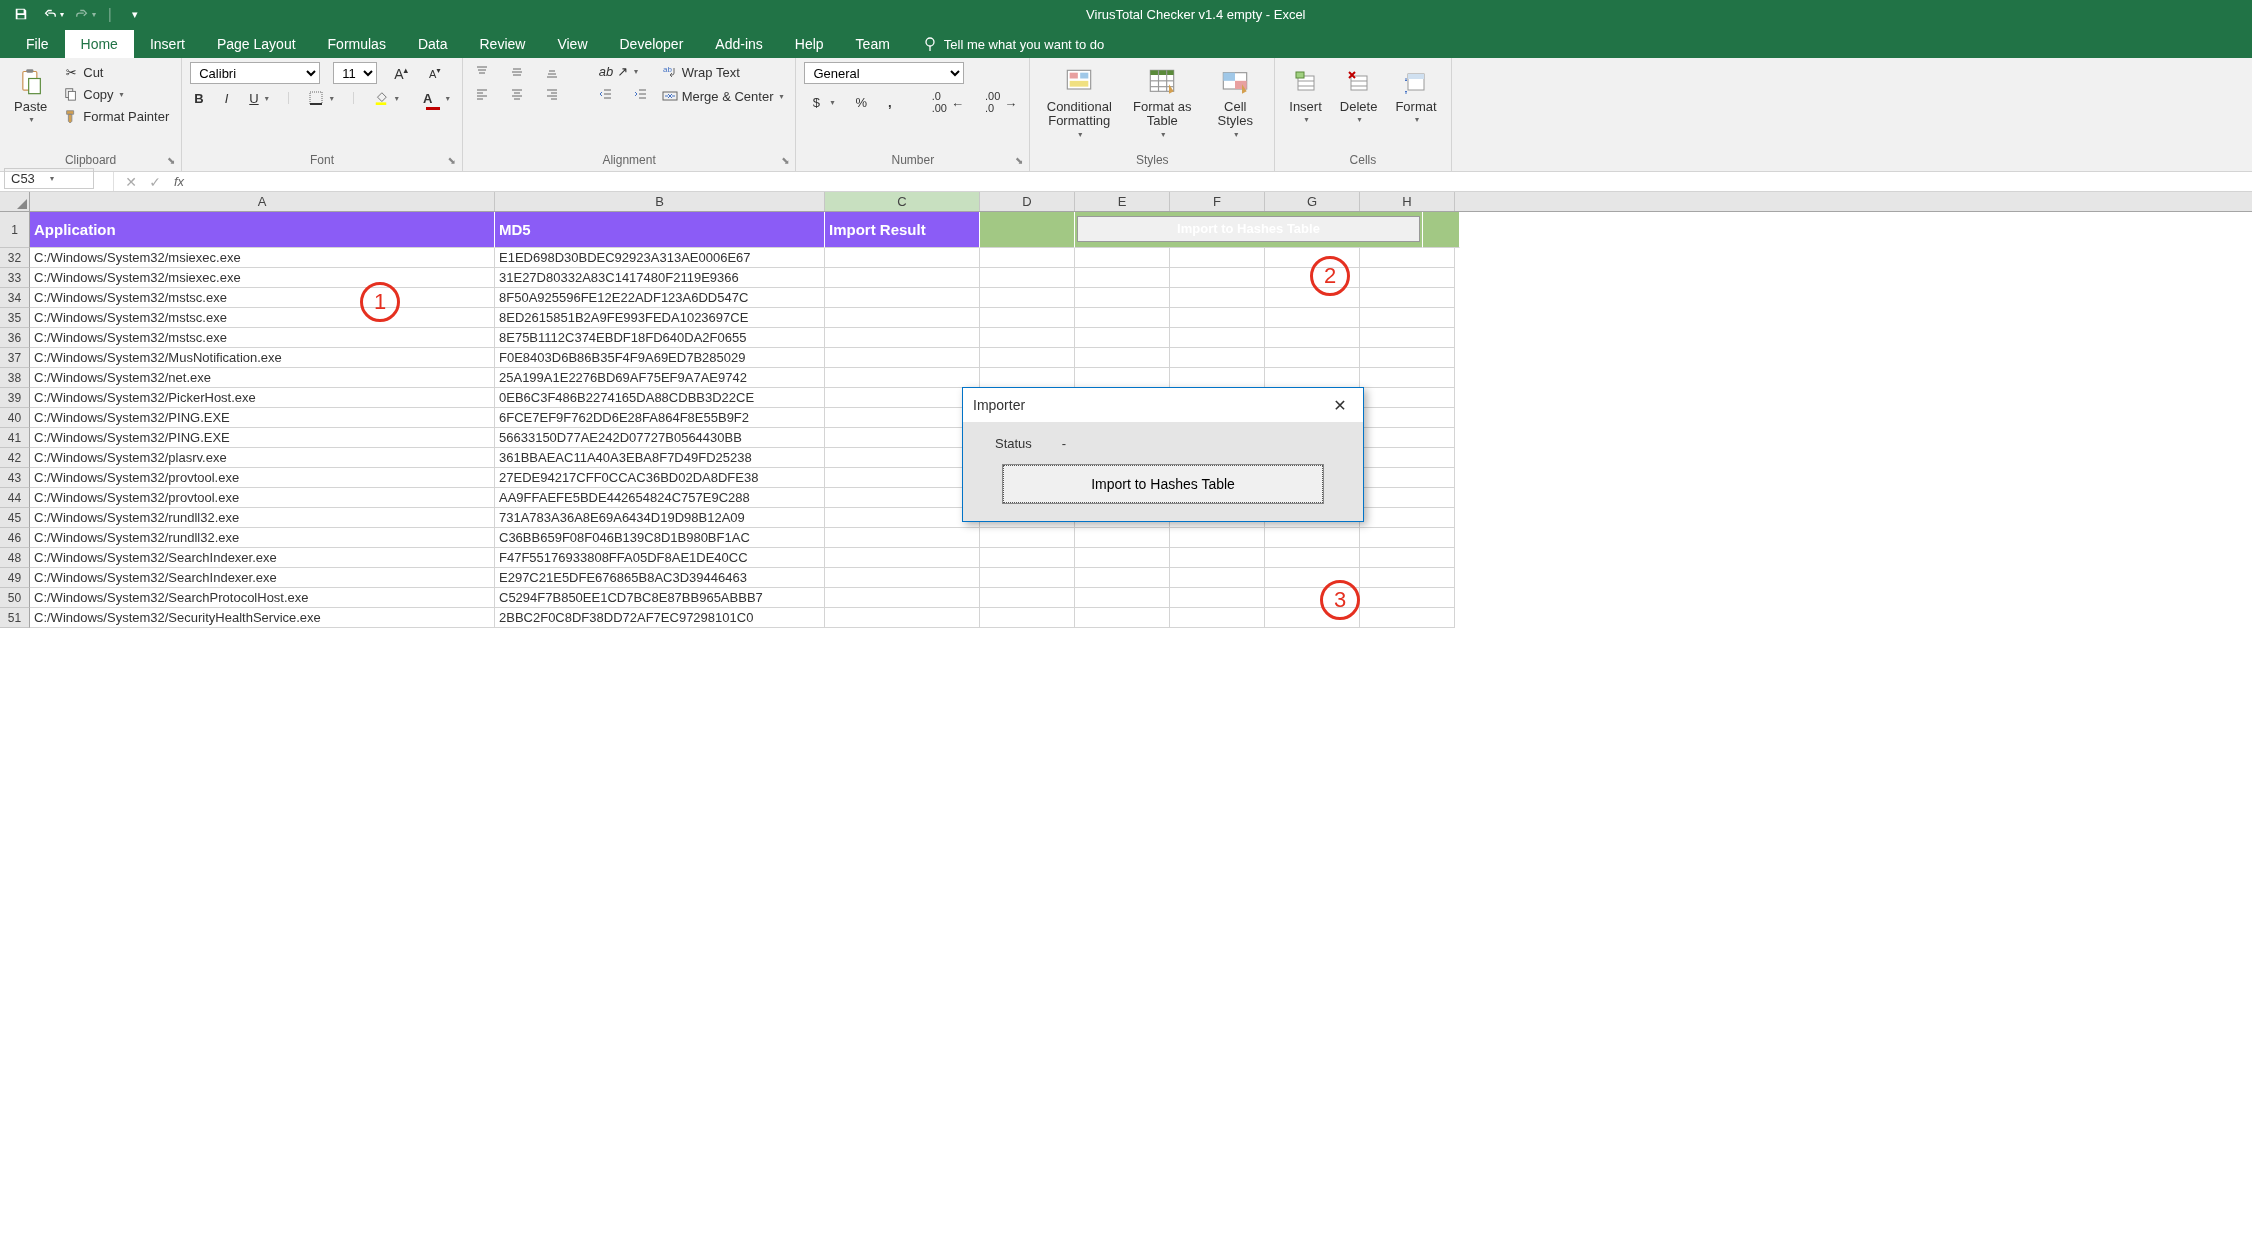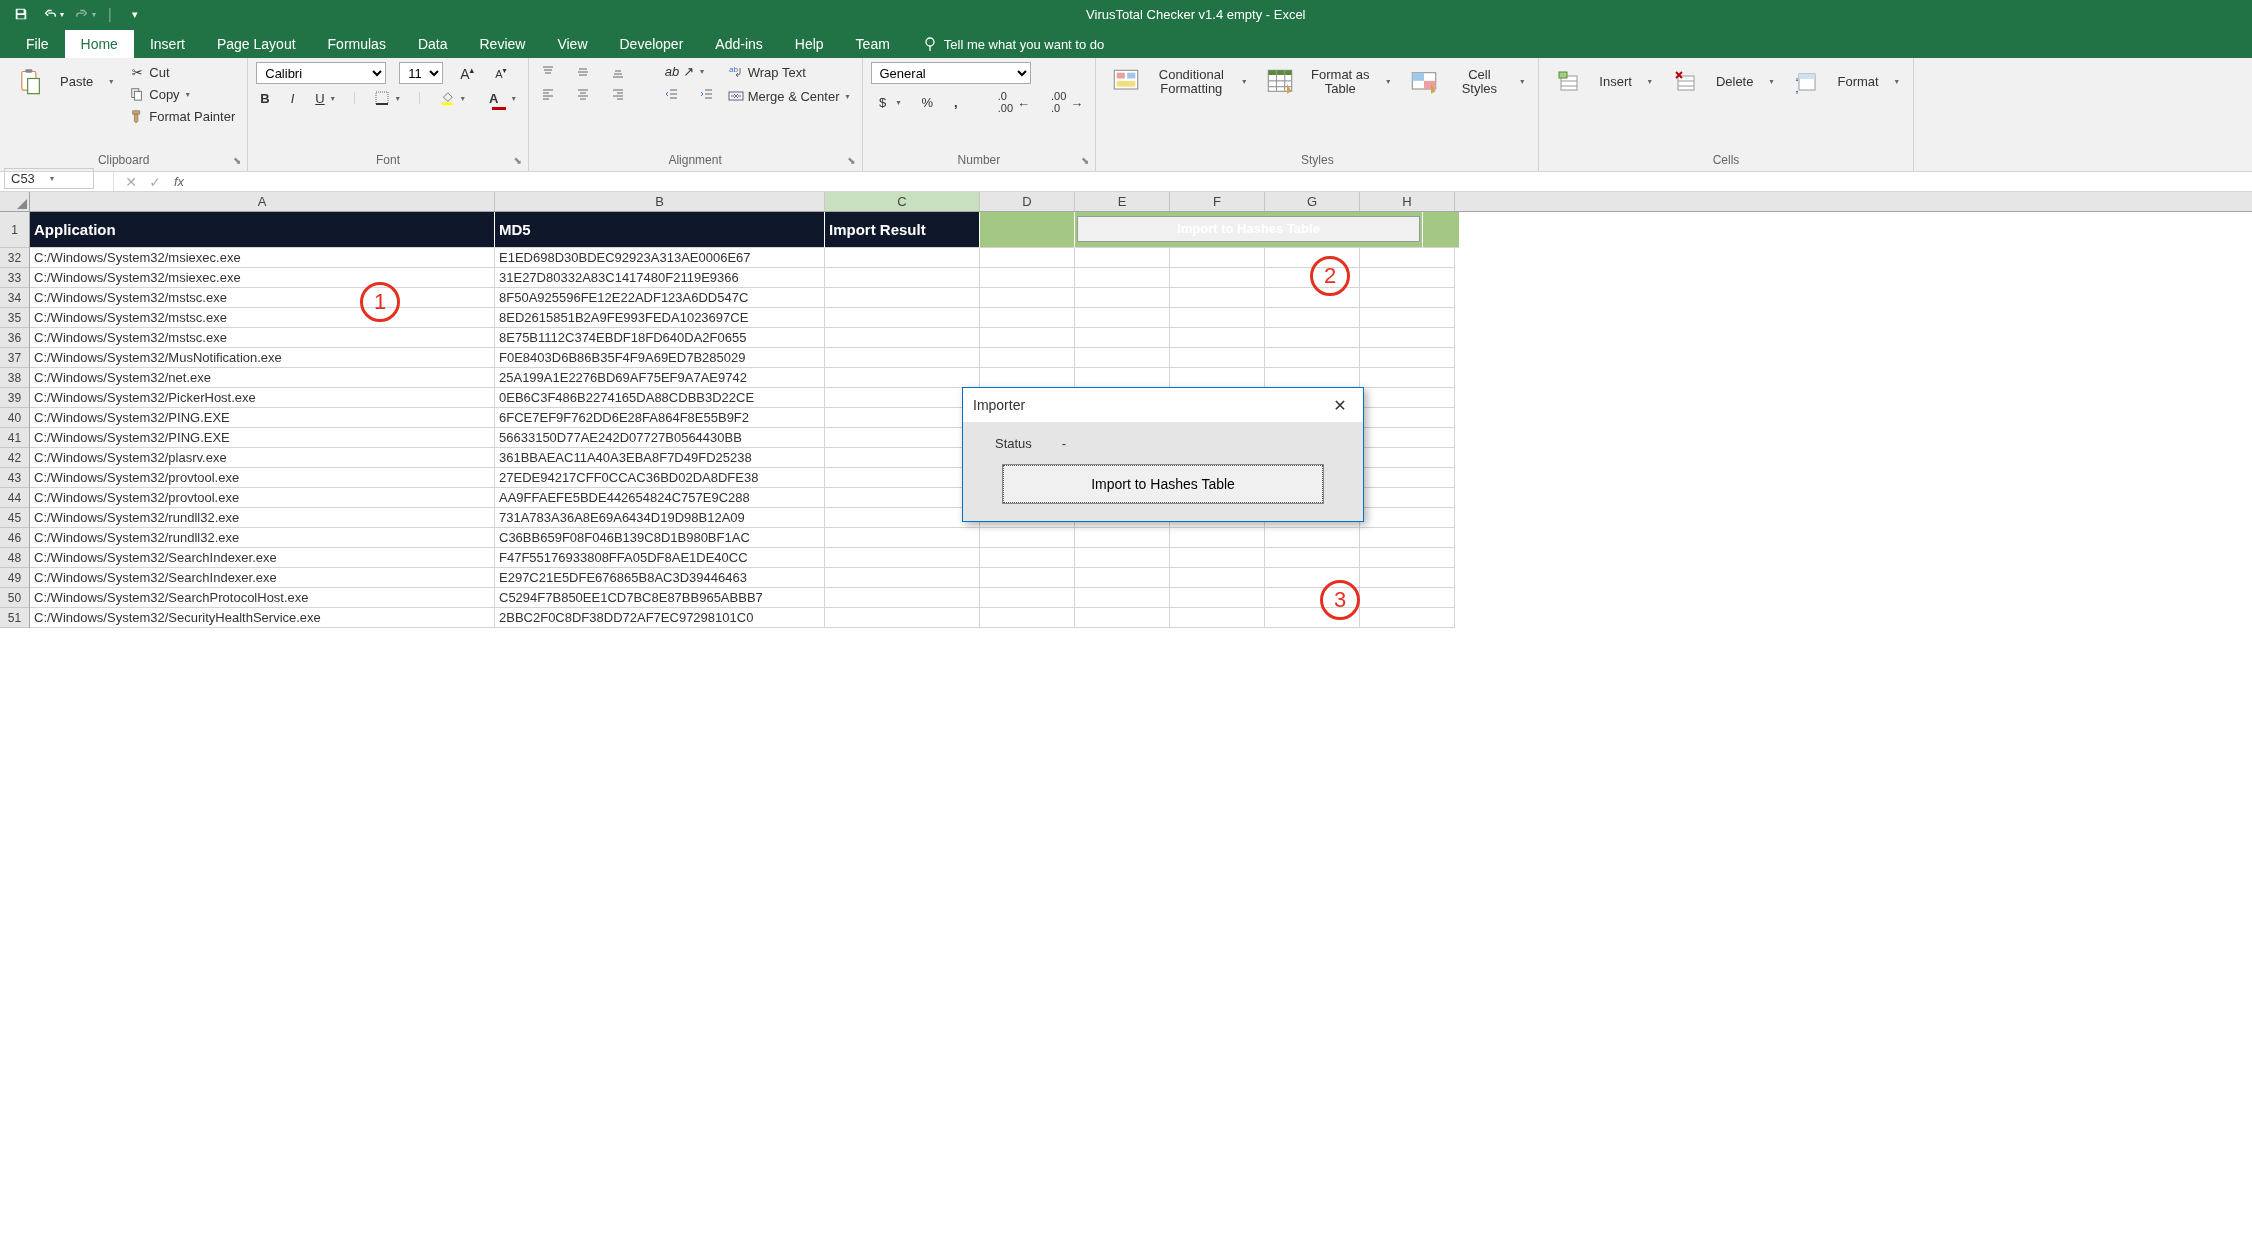--- a/index.html
+++ b/index.html
@@ -21,21 +21,21 @@
 
 
 .ribbon { background: #f1f1f1; border-bottom: 1px solid #d4d4d4; display: flex; height: 114px; }
 .ribbon-group { border-right: 1px solid #d4d4d4; padding: 4px 8px 2px; display: flex; flex-direction: column; }
 .ribbon-group-body { flex: 1; display: flex; align-items: flex-start; gap: 6px; }
 .ribbon-group-label { text-align: center; font-size: 12px; color: #666; padding: 2px 0; position: relative; }
 .ribbon-group-label .launcher { position: absolute; right: -4px; bottom: 2px; width: 12px; height: 12px; font-size: 10px; color: #888; cursor: pointer; }
 .rb-col { display: flex; flex-direction: column; gap: 2px; }
 .rb-row { display: flex; align-items: center; gap: 13px; }
 .rb-btn { padding: 2px 4px; display: flex; align-items: center; gap: 4px; cursor: pointer; border-radius: 2px; font-size: 13px; }
-.rb-big { flex-direction: row; text-align: center; padding: 4px 6px; gap: 14px; line-height: 1.1; justify-content: space-between; }
+.rb-big { flex-direction: column; text-align: center; padding: 4px 6px; gap: 2px; line-height: 1.1; justify-content: space-between; }
 .rb-icon { width: 16px; height: 16px; display: inline-flex; align-items: center; justify-content: center; }
 .rb-icon-lg { width: 32px; height: 32px; }
 .vsep { width: 1px; background: #d4d4d4; margin: 4px 2px; align-self: stretch; }
 select.rb-sel, input.rb-inp { border: 1px solid #ababab; background: #fff; font-size: 13px; padding: 1px 4px; height: 22px; }
 .dropdown-arrow { font-size: 8px; color: #666; margin-left: 2px; }
 
 
 .formula-bar { display: flex; align-items: flex-end; border-bottom: 1px solid #d4d4d4; height: 20px; background: #fff; gap: 15px; }
 .name-box { width: 90px; border: 1px solid #ccc; margin: 2px 4px; padding: 2px 6px; font-size: 13px; display: flex; align-items: center; }
 .name-box span { flex: 1; }
@@ -47,21 +47,21 @@
 
 .grid-wrap { position: relative; overflow: hidden; }
 .col-headers { display: flex; background: #e6e6e6; border-bottom: 1px solid #a5a5a5; height: 20px; }
 .corner { width: 30px; background: #e6e6e6; border-right: 1px solid #a5a5a5; position: relative; }
 .corner::after { content: ''; position: absolute; right: 2px; bottom: 2px; border: 5px solid transparent; border-right-color: #888; border-bottom-color: #888; }
 .col-h { border-right: 1px solid #c6c6c6; text-align: center; font-size: 13px; color: #444; line-height: 20px; }
 .col-h.selected { background: #c8e0c0; }
 .row { display: flex; height: 20px; }
 .row-h { width: 30px; background: #e6e6e6; border-right: 1px solid #a5a5a5; border-bottom: 1px solid #c6c6c6; text-align: center; font-size: 12px; color: #444; line-height: 20px; }
 .cell { border-right: 1px solid #d4d4d4; border-bottom: 1px solid #d4d4d4; padding: 0 4px; font-size: 13px; line-height: 20px; white-space: nowrap; overflow: hidden; }
-.hdr-row .cell { background: #0f172a; color: #fff; font-weight: 600; border-right: 1px solid #fff; font-size: 15px; line-height: 36px; }
+.hdr-row .cell { background: #8b5cf6; color: #fff; font-weight: 600; border-right: 1px solid #fff; font-size: 15px; line-height: 36px; }
 .hdr-row { height: 36px; }
 .hdr-row .row-h { line-height: 36px; }
 
 
 .embed-btn { background: #f0f0f0; border: 1px solid #999; height: 26px; display: flex; align-items: center; justify-content: center; font-size: 13px; cursor: pointer; margin: 4px 2px; }
 
 
 .dialog { position: absolute; background: #e5e5e5; border: 1px solid #0173c7; box-shadow: 3px 3px 8px rgba(0,0,0,0.3); width: 402px; }
 .dialog-title { background: #fff; padding: 6px 10px; display: flex; align-items: center; font-size: 14px; }
 .dialog-title span { flex: 1; }

